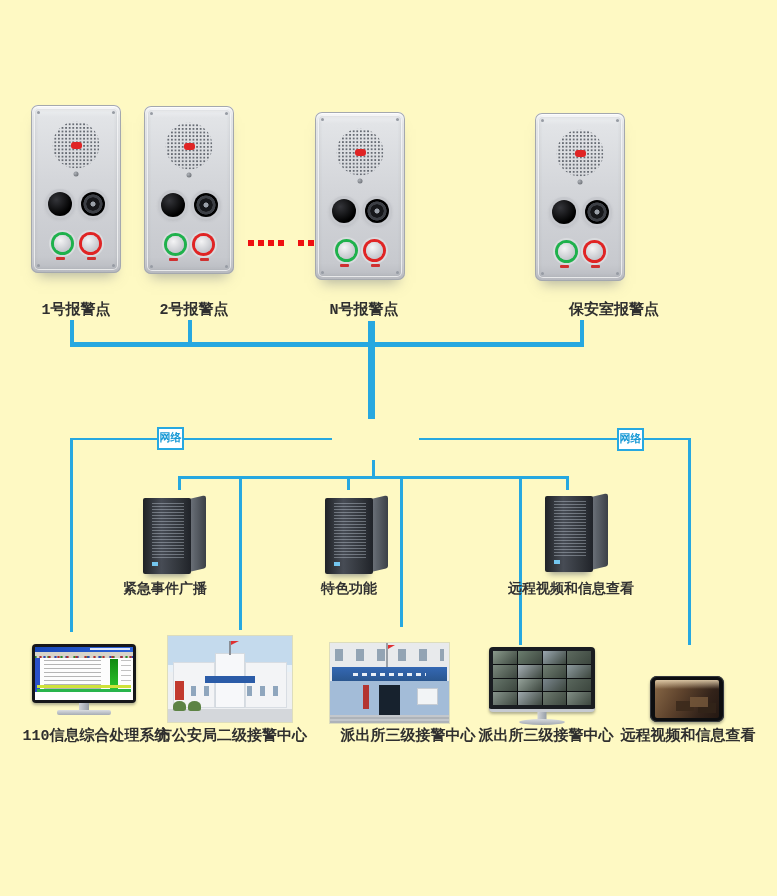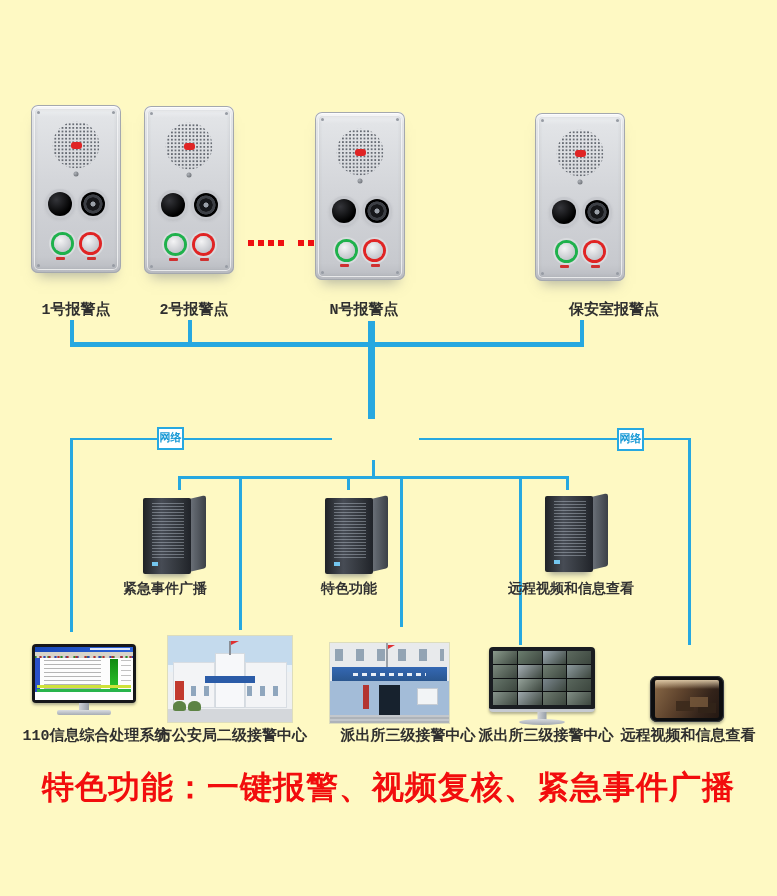--- a/index.html
+++ b/index.html
@@ -351,15 +351,14 @@
   <div class="tab">
     <div class="tab-screen"></div>
   </div>
 
   <div class="lbl cap" style="left:96px">110信息综合处理系统</div>
   <div class="lbl cap" style="left:232px">市公安局二级接警中心</div>
   <div class="lbl cap" style="left:408px">派出所三级接警中心</div>
   <div class="lbl cap" style="left:546px">派出所三级接警中心</div>
   <div class="lbl cap" style="left:688px">远程视频和信息查看</div>
 
-  <div class="headline">特色功能：一键报警、视频复核、紧急事件广播</div>
 
 </div>
 
 </body></html>

